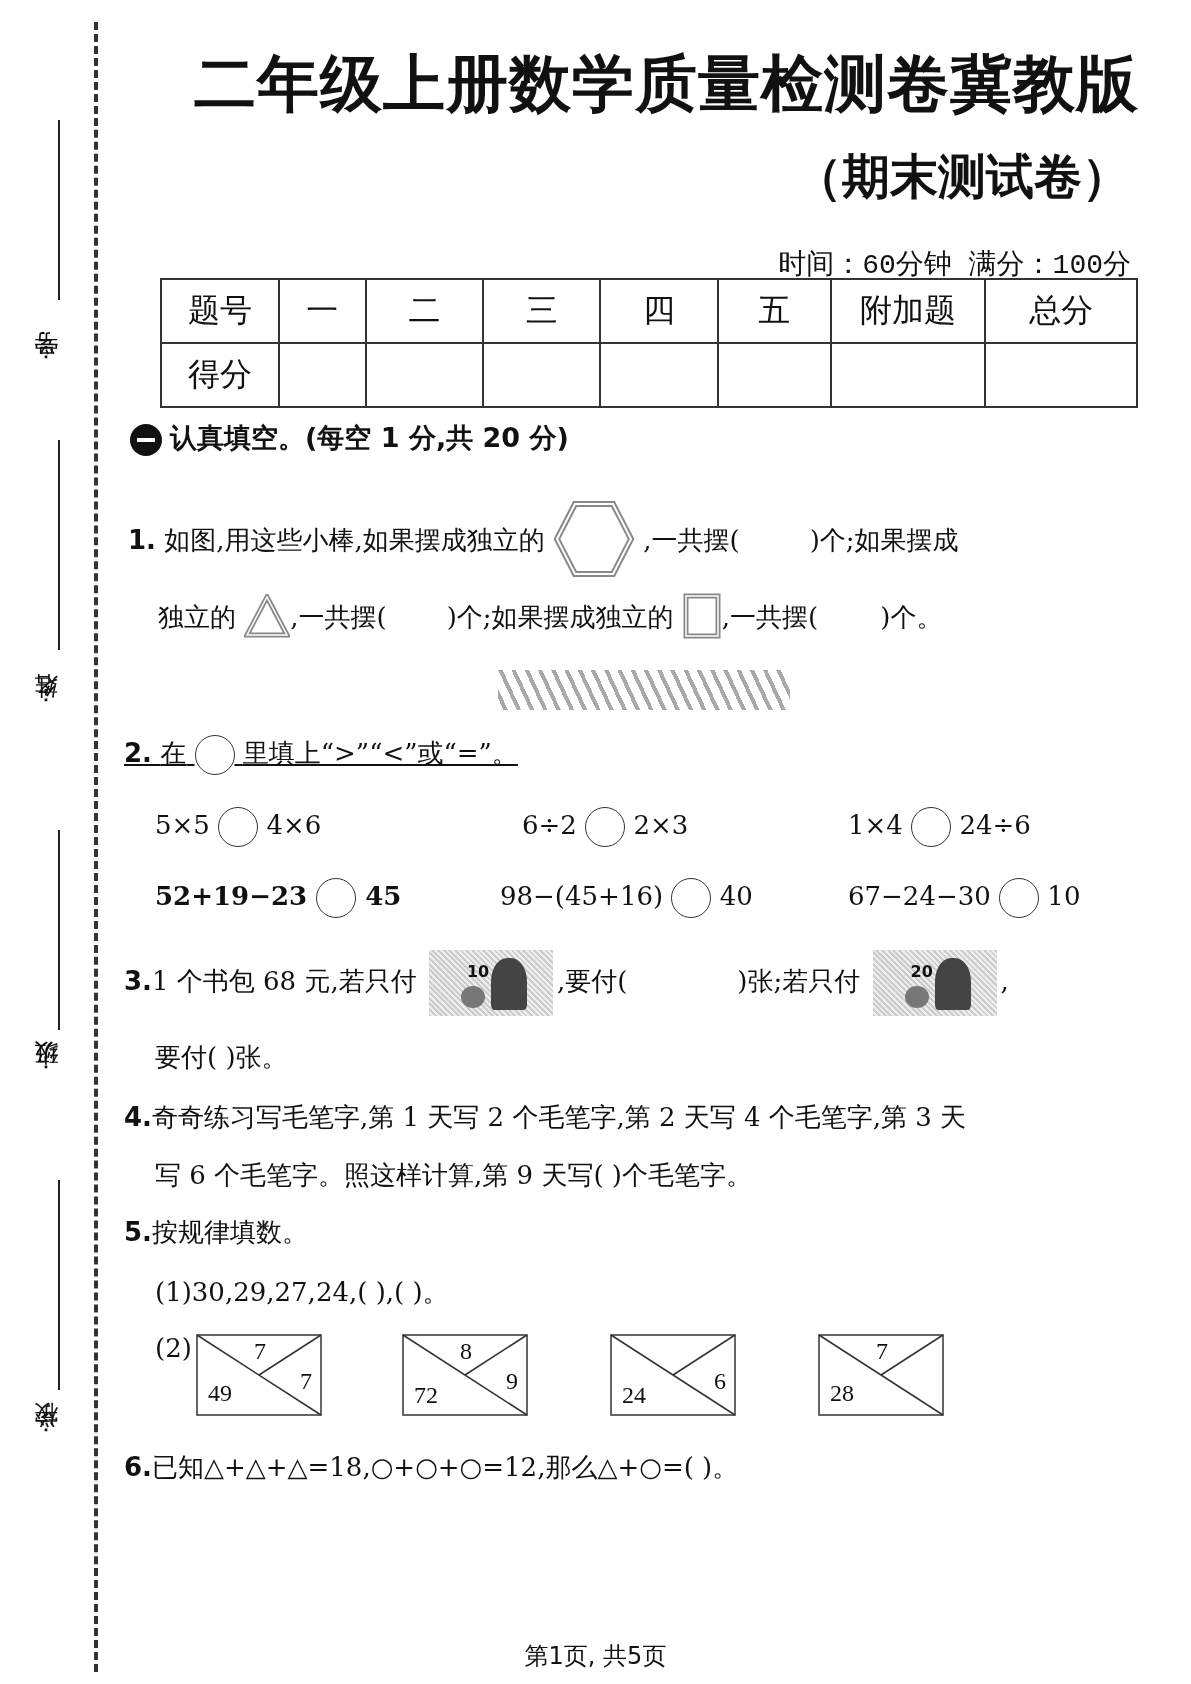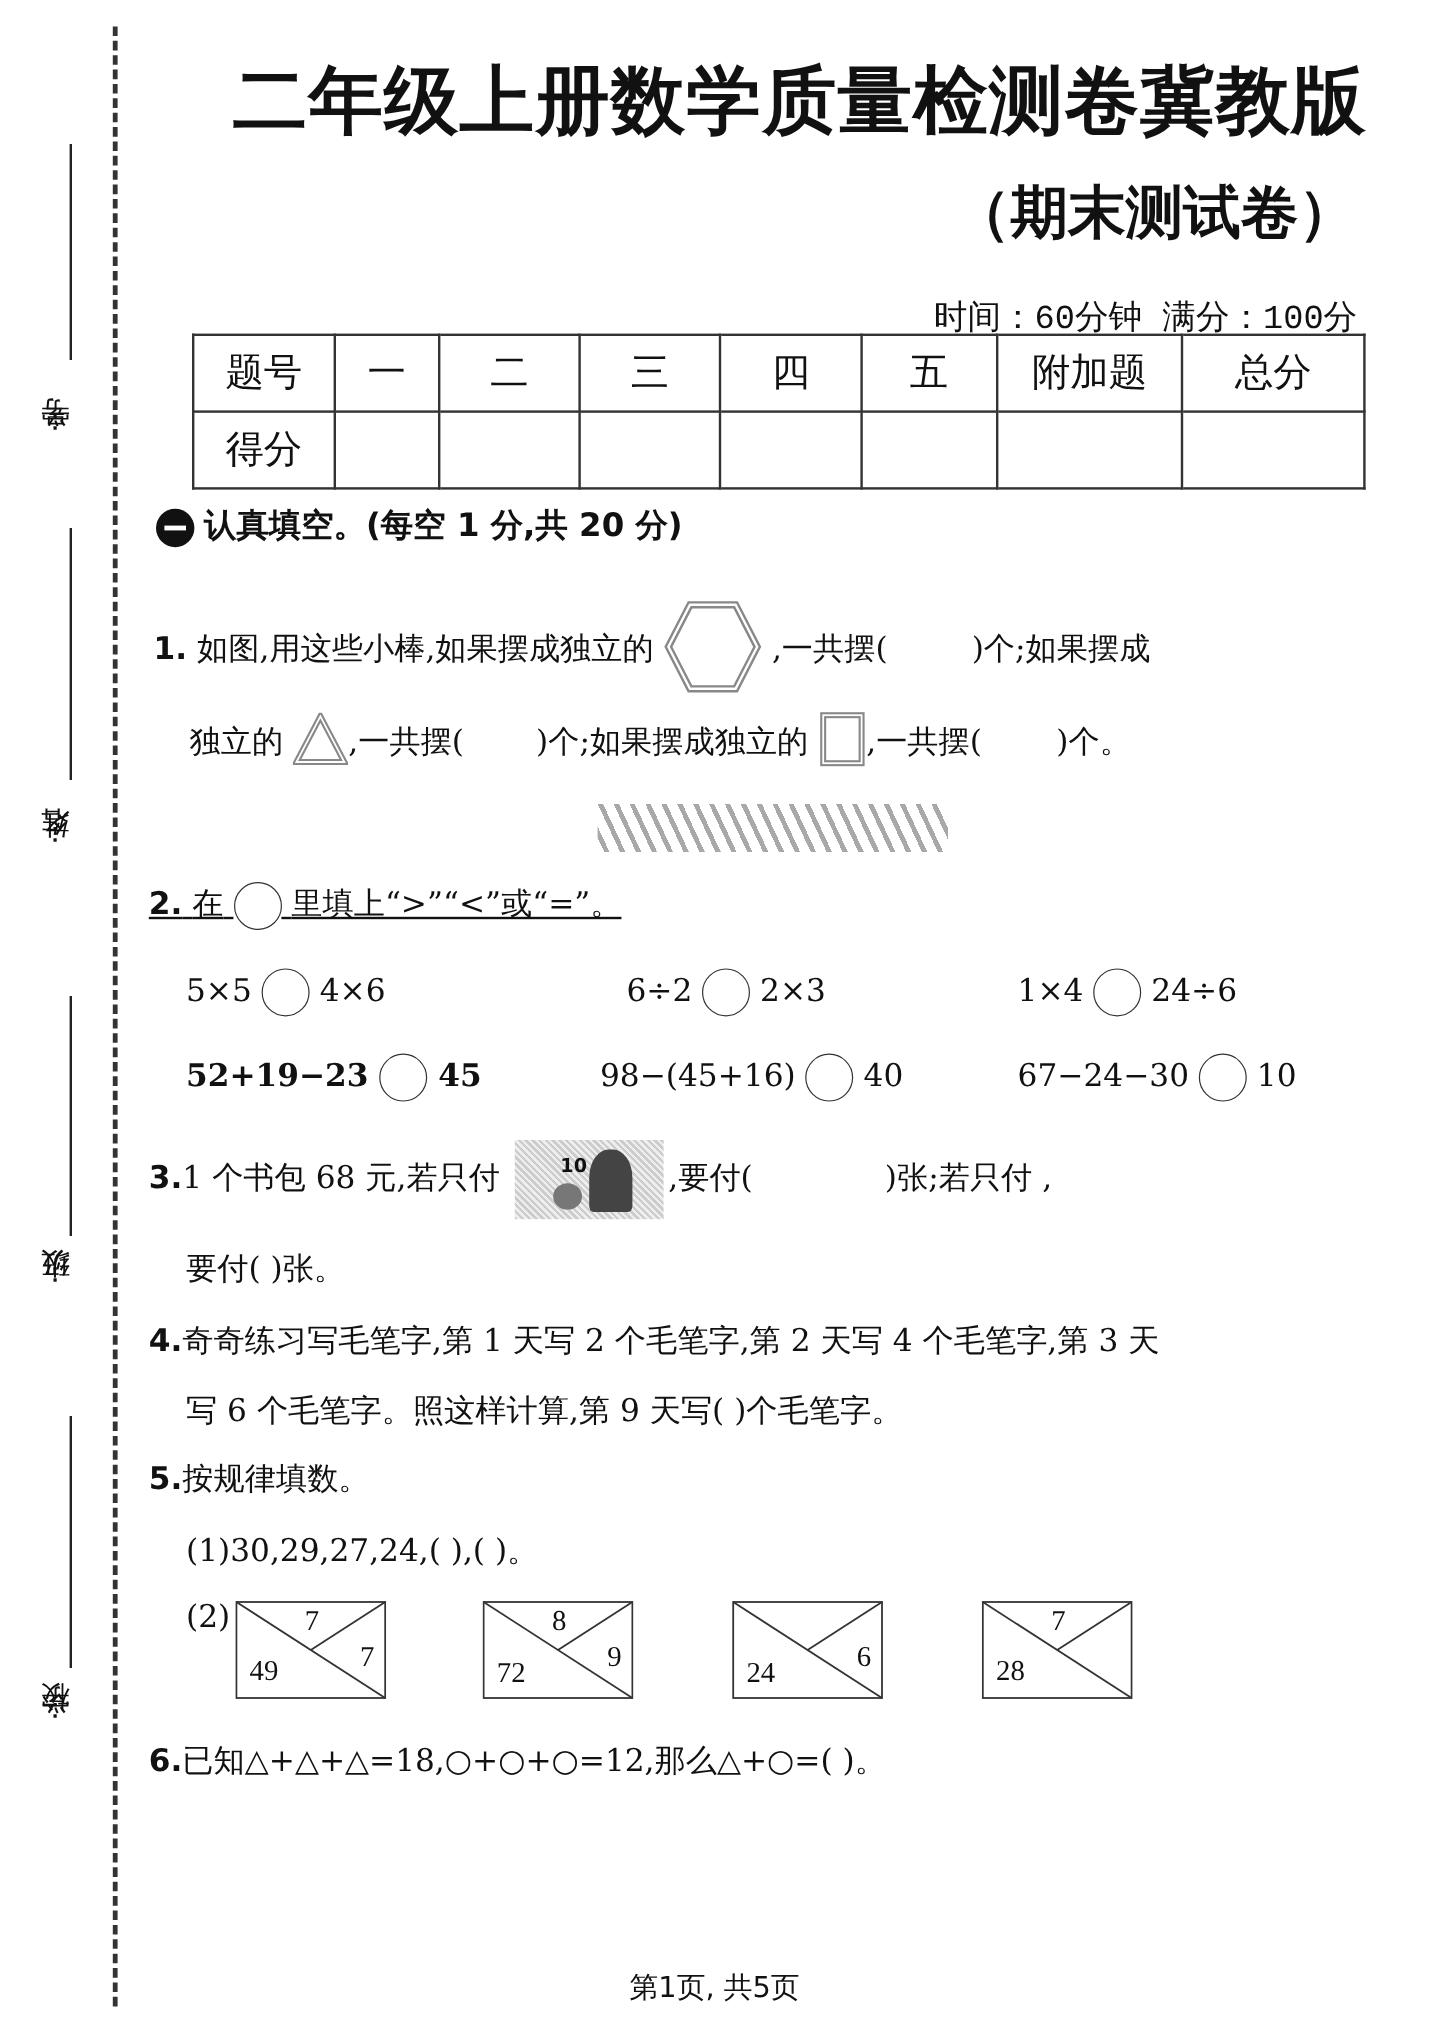--- a/index.html
+++ b/index.html
@@ -233,21 +233,25 @@
   <span>10</span>
 </div>
 
 <div class="q" style="left:124px;top:950px;">
   <span class="qn">3.</span><span>1 个书包 68 元,若只付</span>
   <span class="bill">
     <span class="denom">10</span>
     <span class="seal"></span>
     <span class="portrait"></span>
   </span><span>,要付(</span><span class="blank" style="width:110px"></span><span>)张;若只付</span>
-  <span>,</span>
+  <span class="bill">
+    <span class="denom">20</span>
+    <span class="seal"></span>
+    <span class="portrait"></span>
+  </span><span>,</span>
 </div>
 <div class="q" style="left:155px;top:1040px;">要付(        )张。</div>
 
 <div class="q" style="left:124px;top:1100px;">
   <span class="qn">4.</span><span>奇奇练习写毛笔字,第 1 天写 2 个毛笔字,第 2 天写 4 个毛笔字,第 3 天</span>
 </div>
 <div class="q" style="left:155px;top:1158px;">写 6 个毛笔字。照这样计算,第 9 天写(        )个毛笔字。</div>
 
 <div class="q" style="left:124px;top:1215px;">
   <span class="qn">5.</span><span>按规律填数。</span>

